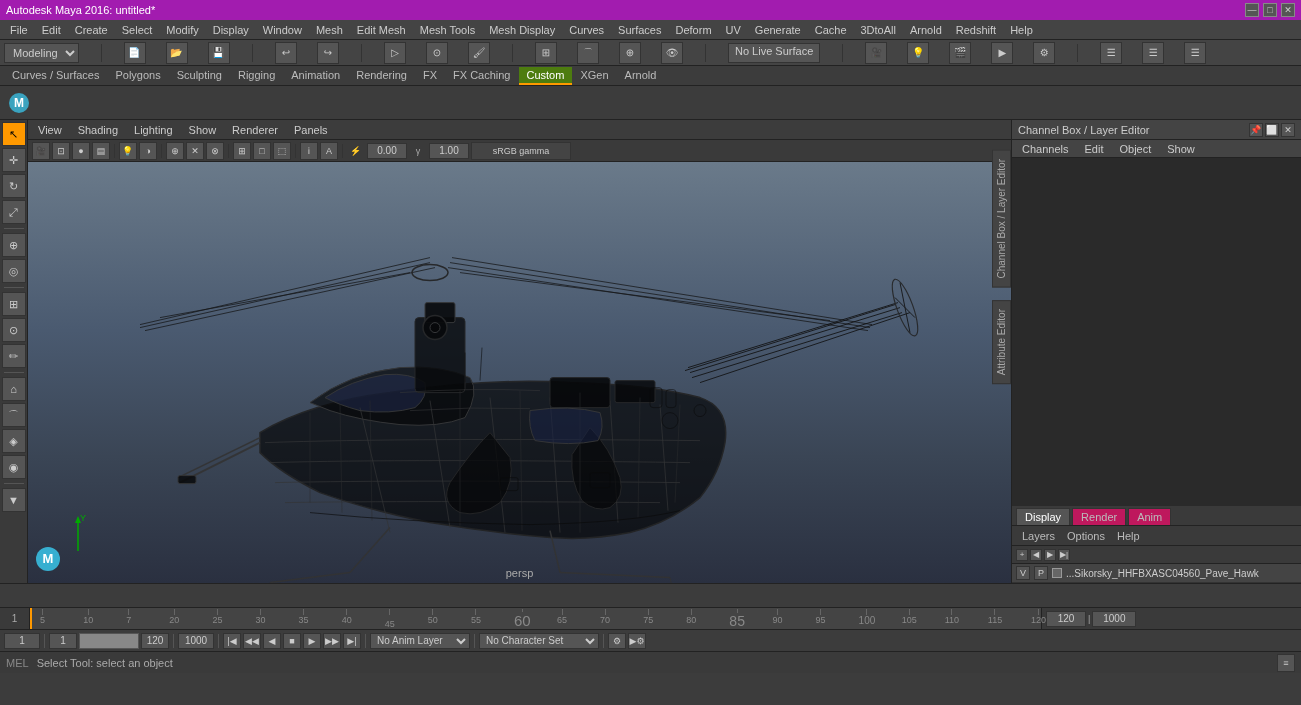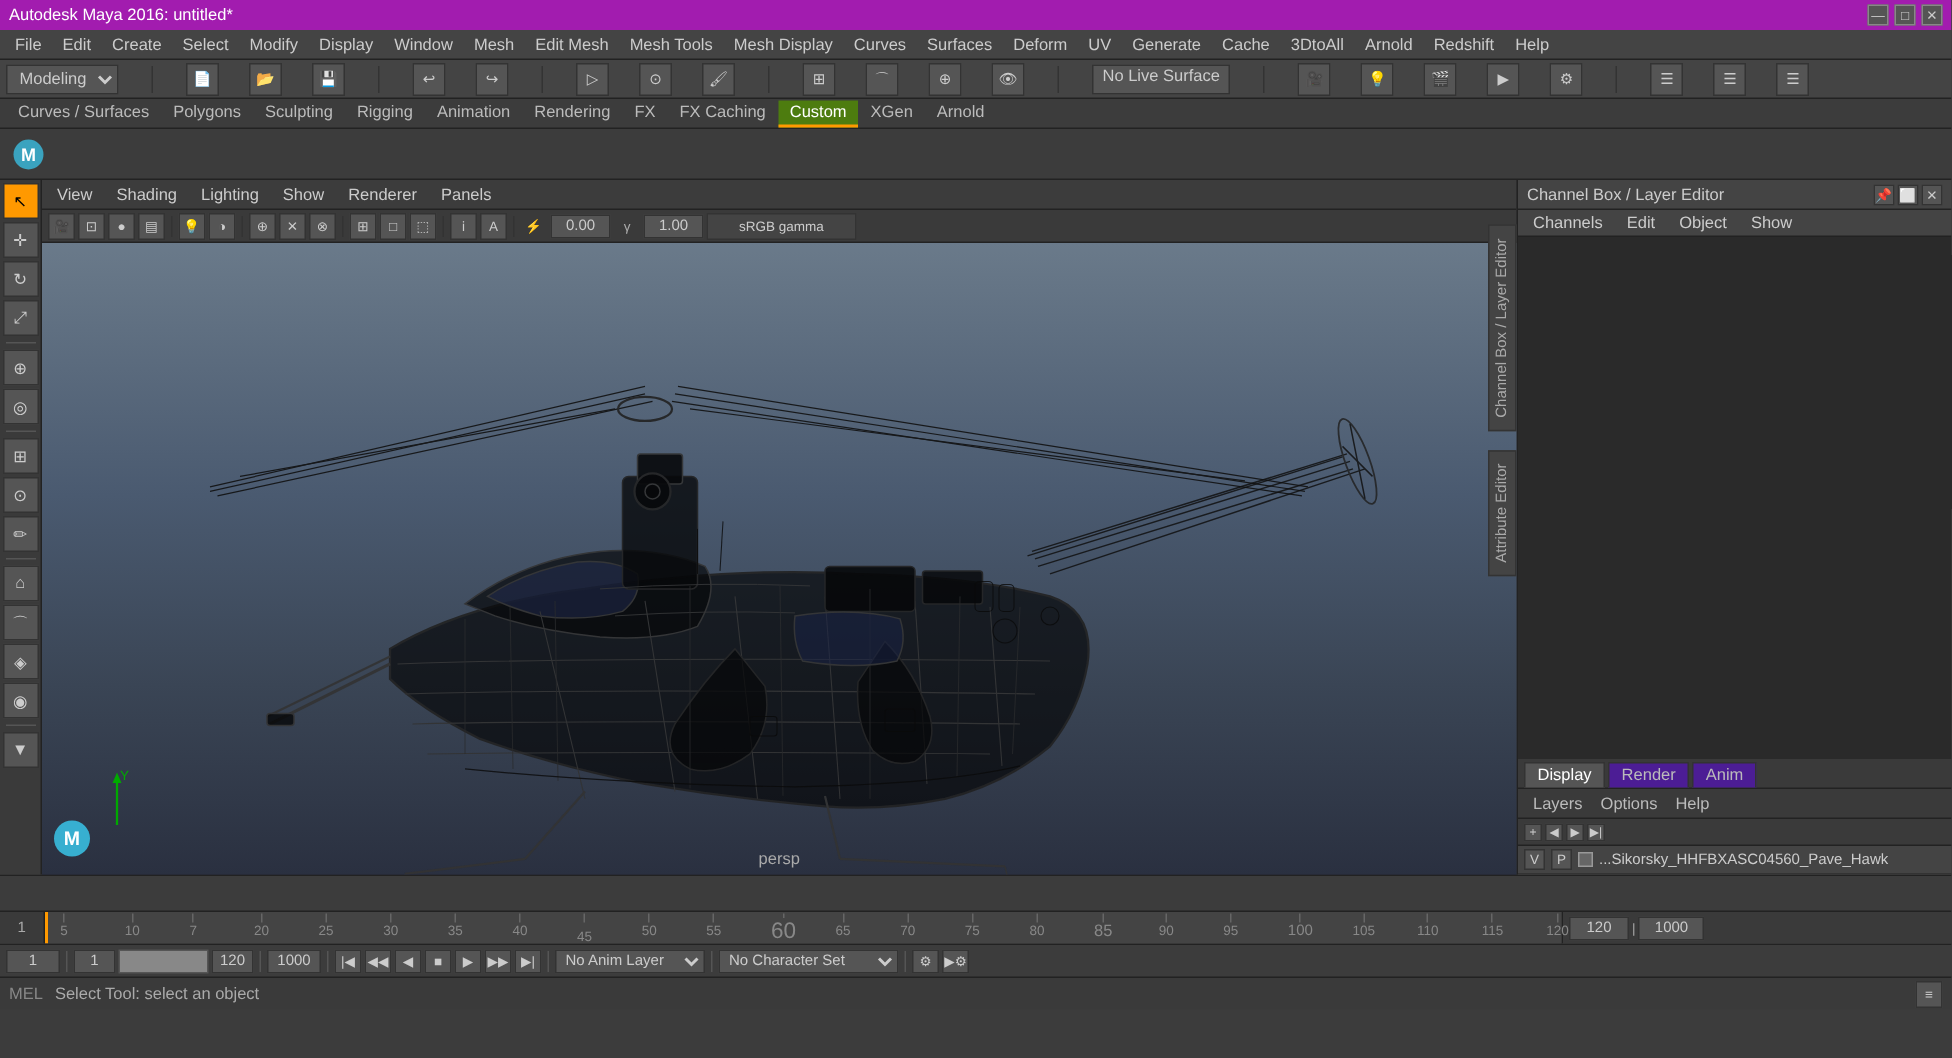--- a/index.html
+++ b/index.html
@@ -456,21 +456,21 @@
       display: flex;
       padding: 2px 4px 0;
       background: #3a3a3a;
       border-bottom: 1px solid #222;
     }
     .rp-tab {
       padding: 2px 8px;
       font-size: 11px;
       color: #bbb;
       cursor: pointer;
-      background: #4c1d95;
+      background: #be185d;
       border: 1px solid #333;
       border-bottom: none;
       margin-right: 2px;
     }
     .rp-tab.active { background: #555; color: #fff; }
 
     #right-panel-inner-tabs {
       height: 20px;
       display: flex;
       align-items: center;
@@ -950,21 +950,21 @@
       <div class="timeline-tick" style="left: 60.6522%; align-items: center;">
         <div class="timeline-tick-line"></div>
         <span style="font-size: 9px; color: rgb(136, 136, 136);">75</span>
       </div>
       <div class="timeline-tick" style="left: 64.913%;">
         <div class="timeline-tick-line"></div>
         <span style="font-size: 9px; color: rgb(136, 136, 136);">80</span>
       </div>
       <div class="timeline-tick" style="left: 69.1739%;">
         <div class="timeline-tick-line"></div>
-        <span style="font-size: 11px; color: rgb(136, 136, 136);">85</span>
+        <span style="font-size: 14px; color: rgb(136, 136, 136);">85</span>
       </div>
       <div class="timeline-tick" style="left: 73.4348%;">
         <div class="timeline-tick-line"></div>
         <span style="font-size: 9px; color: rgb(136, 136, 136);">90</span>
       </div>
       <div class="timeline-tick" style="left: 77.6957%;">
         <div class="timeline-tick-line"></div>
         <span style="font-size: 9px; color: rgb(136, 136, 136);">95</span>
       </div>
       <div class="timeline-tick" style="left: 81.9565%;">

